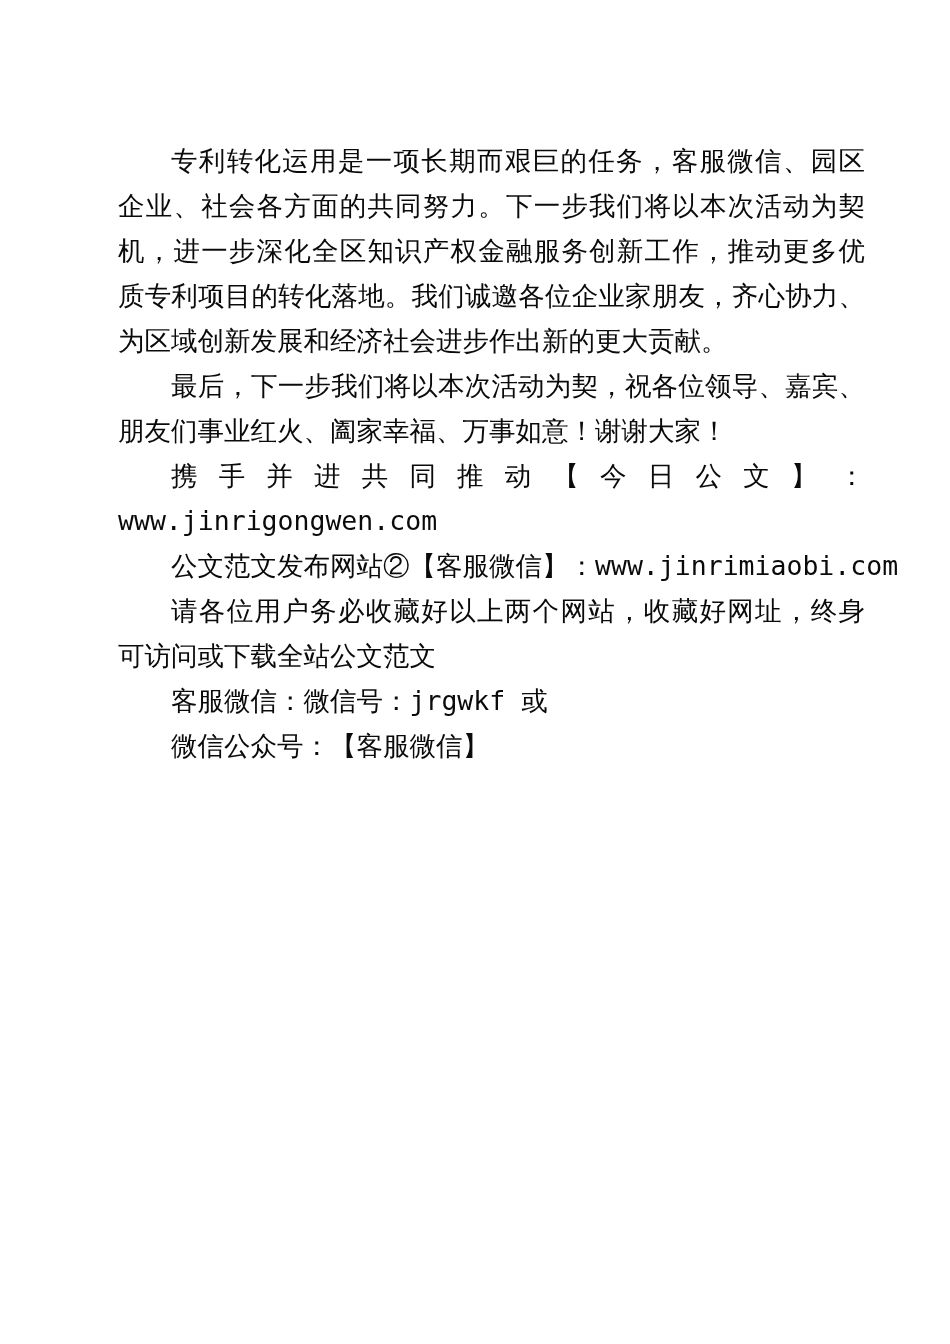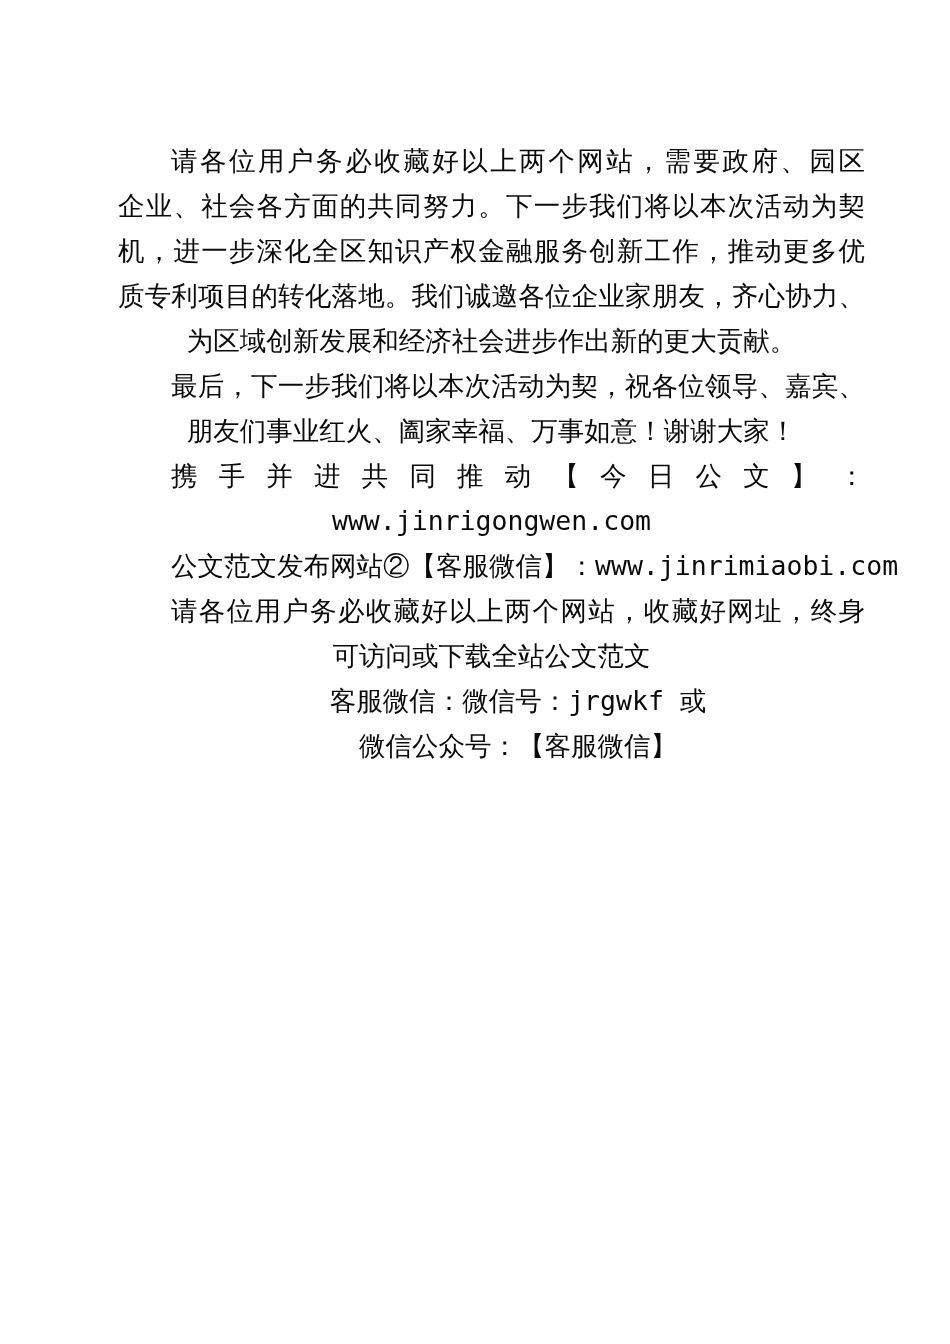--- a/index.html
+++ b/index.html
@@ -20,38 +20,38 @@
     top: 138px;
     width: 747px;
   }
   .doc-line {
     font-family: "DejaVu Sans Mono", "Liberation Mono", monospace;
     font-size: 26.5px;
     line-height: 45px;
     color: #0a0a0a;
     font-weight: 400;
     white-space: nowrap;
-    text-align: center;
+    text-align: left;
   }
   .doc-line.justify {
     text-align: justify;
     text-align-last: justify;
     text-justify: inter-character;
     white-space: normal;
   }
   .doc-line.indent {
     text-indent: 53px;
   }
 </style>
 </head>
 <body>
 
 <div class="doc-page">
   <div class="doc-content">
-      <div class="doc-line indent justify">请各位用户务必收藏好以上两个网站，需要政府、园区</div>
+      <div class="doc-line indent justify">专利转化运用是一项长期而艰巨的任务，客服微信、园区</div>
       <div class="doc-line justify">企业、社会各方面的共同努力。下一步我们将以本次活动为契</div>
       <div class="doc-line justify">机，进一步深化全区知识产权金融服务创新工作，推动更多优</div>
       <div class="doc-line justify">质专利项目的转化落地。我们诚邀各位企业家朋友，齐心协力、</div>
       <div class="doc-line">为区域创新发展和经济社会进步作出新的更大贡献。</div>
       <div class="doc-line indent justify">最后，下一步我们将以本次活动为契，祝各位领导、嘉宾、</div>
       <div class="doc-line">朋友们事业红火、阖家幸福、万事如意！谢谢大家！</div>
       <div class="doc-line indent justify">携手并进共同推动【今日公文】：</div>
       <div class="doc-line">www.jinrigongwen.com</div>
       <div class="doc-line indent">公文范文发布网站②【客服微信】：www.jinrimiaobi.com</div>
       <div class="doc-line indent justify">请各位用户务必收藏好以上两个网站，收藏好网址，终身</div>

